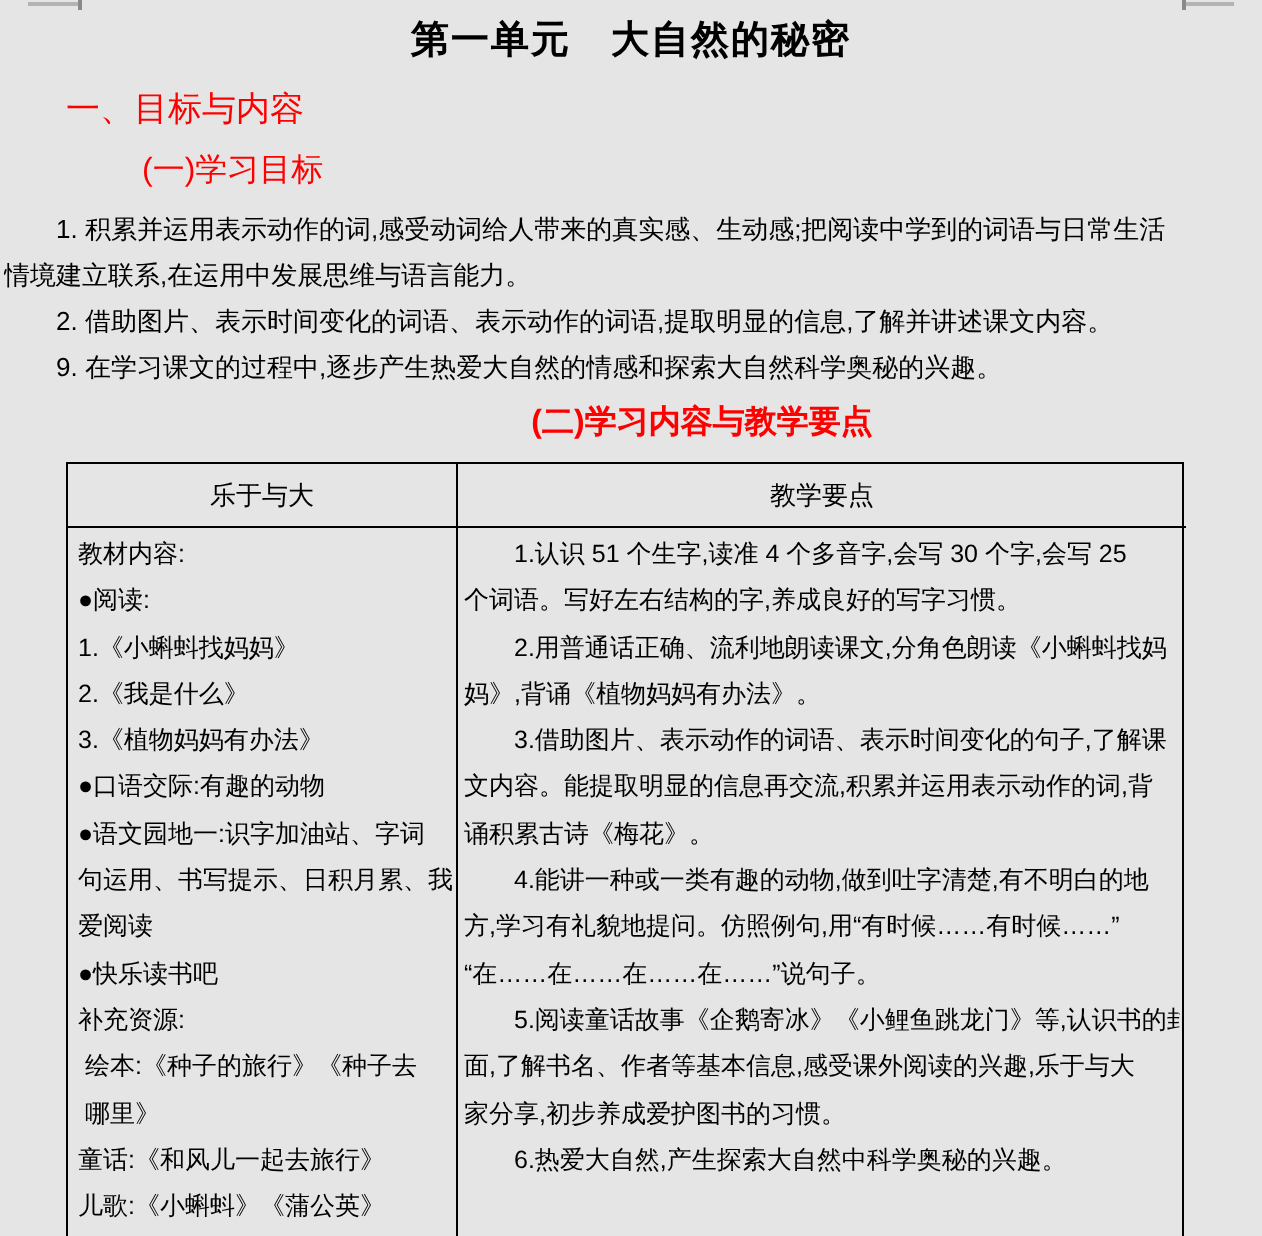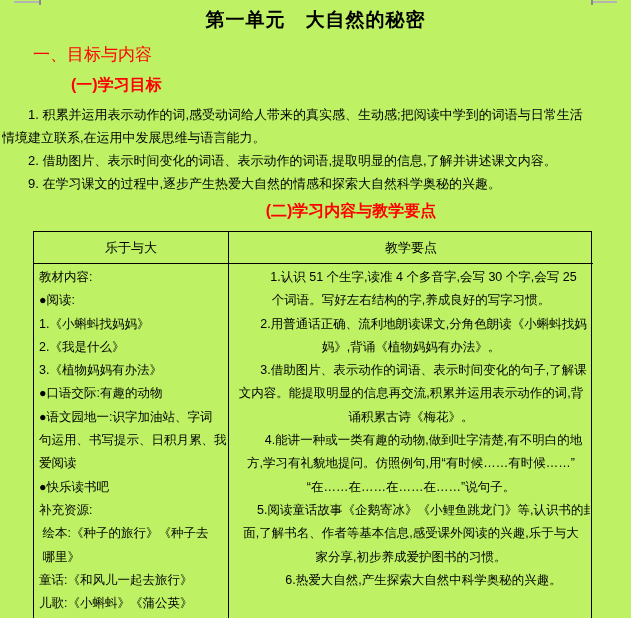--- a/index.html
+++ b/index.html
@@ -1,21 +1,21 @@
 <!DOCTYPE html>
 <html><head>
 <meta charset="utf-8">
 <style>
   * { margin: 0; padding: 0; box-sizing: border-box; }
   html, body { background: #ffffff; }
   .page {
     position: relative;
     width: 631px;
     height: 618px;
-    background: #bef264;
+    background: #e5e5e5;
     overflow: hidden;
     font-family: "Liberation Sans", "DejaVu Sans", sans-serif;
     color: #000000;
   }
   
   .mark { position: absolute; background: #b4b4b4; }
   .mark-left-h  { left: 14px;  top: 1px; width: 26px; height: 2px; }
   .mark-left-v  { left: 39px;  top: 0;   width: 2px;  height: 5px; background:#8a8a8a; }
   .mark-right-h { left: 592px; top: 1px; width: 25px; height: 2px; }
   .mark-right-v { left: 591px; top: 0;   width: 2px;  height: 5px; background:#8a8a8a; }
@@ -31,21 +31,21 @@
   .h-main {
     margin: 10px 0 0 33px;
     font-size: 17px;
     font-weight: normal;
     color: #ff0000;
     white-space: pre;
   }
   .h-sub {
     margin: 9px 0 0 71px;
     font-size: 16px;
-    font-weight: bold;
+    font-weight: normal;
     color: #ff0000;
     white-space: pre;
   }
   .h-sub2 {
     margin: 6px 0 0 71px;
     font-size: 16px;
     font-weight: bold;
     color: #ff0000;
     white-space: pre;
     text-align: center;
@@ -87,21 +87,21 @@
   .cell-left {
     border-right: 1px solid #000000;
     padding-left: 5px;
     padding-right: 2px;
     white-space: pre;
   }
   .cell-right {
     padding-left: 3px;
     padding-right: 3px;
   }
-  .cell-right .para { text-indent: 2em; text-align: center; }
+  .cell-right .para { text-indent: 2em; }
 </style>
 </head>
 <body>
 
 <div class="page">
 
   <div class="mark mark-left-h"></div>
   <div class="mark mark-left-v"></div>
   <div class="mark mark-right-h"></div>
   <div class="mark mark-right-v"></div>

